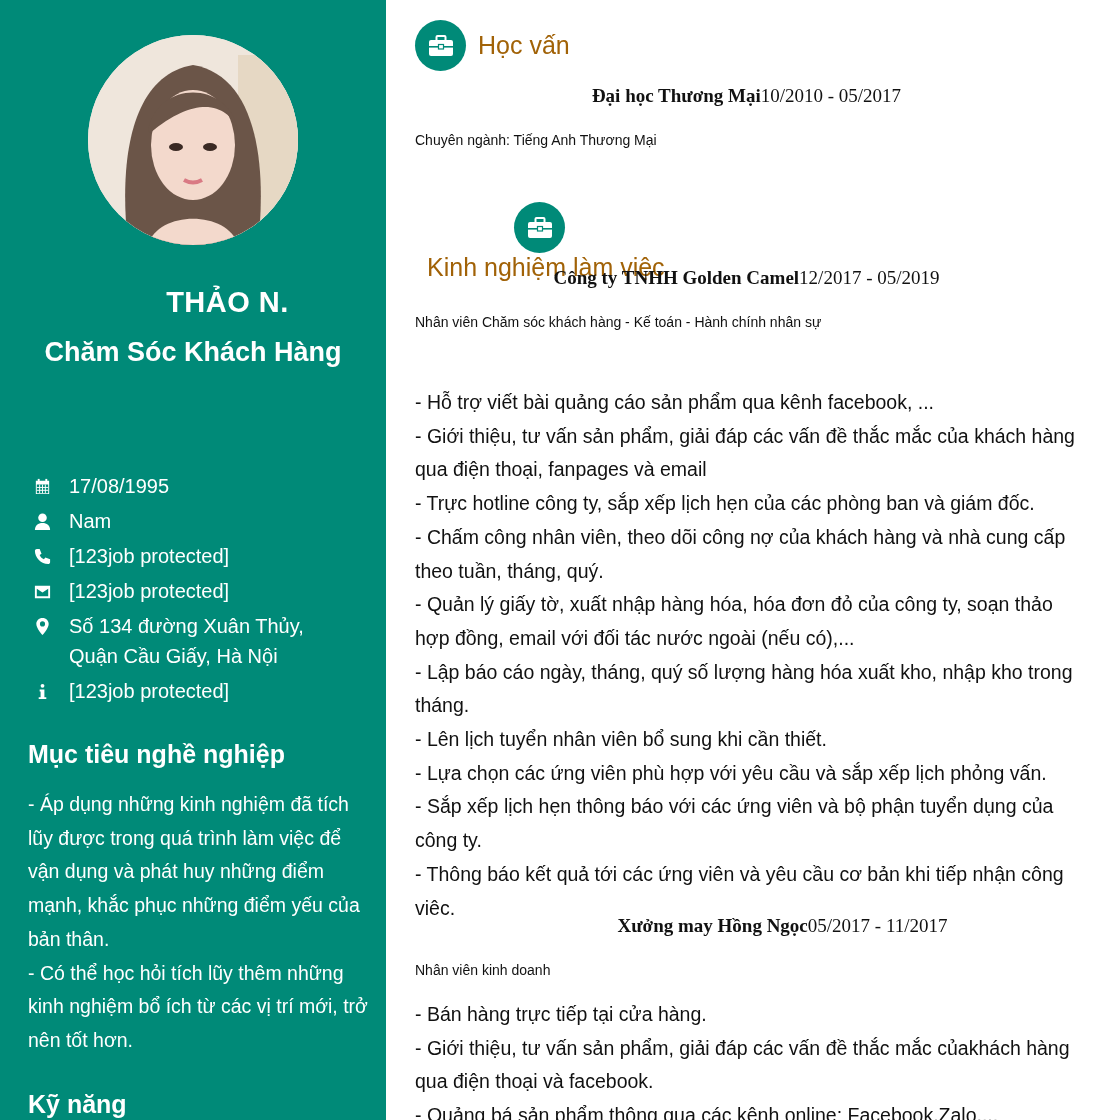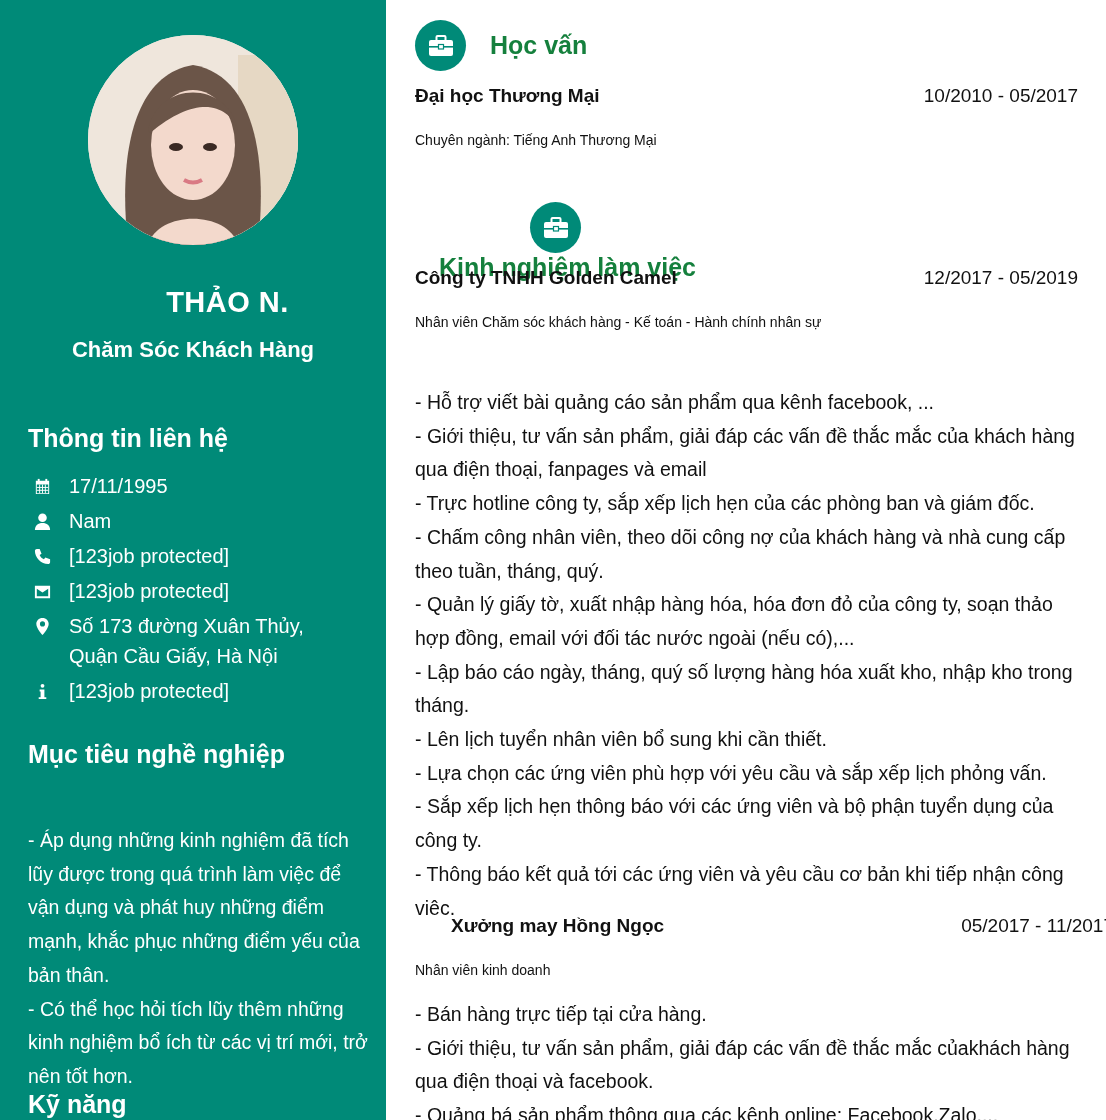--- a/index.html
+++ b/index.html
@@ -14,48 +14,49 @@
     position: absolute; left: 88px; top: 35px; width: 210px; height: 210px;
     border-radius: 50%; overflow: hidden; background: #f3ece6;
   }
   .avatar svg { width: 100%; height: 100%; display: block; }
   .name {
     position: absolute; left: 0; width: 455px; top: 286px; text-align: center;
     font-size: 29px; font-weight: bold; letter-spacing: 0.5px;
   }
   .role {
     position: absolute; left: 0; width: 386px; top: 337px; text-align: center;
-    font-size: 22px; font-weight: bold;
+    font-size: 27px; font-weight: bold;
   }
   .sb-heading {
     position: absolute; left: 28px; font-size: 25px; font-weight: bold;
   }
   .contact-list { position: absolute; left: 33px; top: 472px; width: 340px; }
   .contact-item { display: flex; align-items: flex-start; font-size: 20px; line-height: 29.5px; margin-bottom: 5.5px; }
   .contact-item .ic { width: 24px; height: 29.5px; display: flex; align-items: center; justify-content: flex-start; margin-right: 12px; flex-shrink: 0; }
   .contact-item .ic svg { width: 19px; height: 19px; fill: #ffffff; }
   .contact-text { white-space: pre-line; }
 
   .objective {
     position: absolute; left: 28px; top: 788px; width: 340px;
-    font-size: 19.5px; line-height: 33.7px; white-space: pre-line; margin-top: 36px;
+    font-size: 19.5px; line-height: 33.7px; white-space: pre-line;
   }
 
   .main { position: absolute; left: 386px; top: 0; width: 720px; height: 1120px; color: #111; }
   .sec-head { position: absolute; left: 29px; display: flex; align-items: center; }
   .sec-icon {
     width: 51px; height: 51px; border-radius: 50%; background: #008a78;
     display: flex; align-items: center; justify-content: center;
   }
   .sec-icon svg { width: 26px; height: 22px; }
-  .sec-title { margin-left: 24px; font-size: 25px; font-weight: bold; color: #15803d; }
+  .sec-title { margin-left: 12px; font-size: 25px; font-weight: normal; color: #a16207; }
 
   .entry-head {
-    position: absolute; left: 29px; width: 663px; display: flex; justify-content: space-between;
+    position: absolute; left: 29px; width: 663px; display: flex; justify-content: center;
     font-size: 19px;
+    font-family: Liberation Serif, serif;
   }
   .entry-org { font-weight: bold; }
   .entry-date { font-weight: normal; }
   .entry-text { position: absolute; left: 29px; width: 670px; font-size: 14px; }
   .bullets { position: absolute; left: 29px; width: 670px; font-size: 19.5px; line-height: 33.7px; white-space: pre-line; }
 </style>
 </head>
 <body>
 
 <aside class="sidebar">
@@ -68,32 +69,31 @@
       <path d="M60 95 C70 45 140 45 150 95 C140 70 110 58 62 98 Z" fill="#6b5548"></path>
       <ellipse cx="88" cy="112" rx="7" ry="4" fill="#3a2a24"></ellipse>
       <ellipse cx="122" cy="112" rx="7" ry="4" fill="#3a2a24"></ellipse>
       <path d="M96 145 Q105 150 114 145" stroke="#d97a84" stroke-width="4" fill="none"></path>
       <path d="M60 210 C70 175 140 175 150 210 Z" fill="#f3d9cc"></path>
     </svg>
   </div>
   <div class="name">THẢO N.</div>
   <div class="role">Chăm Sóc Khách Hàng</div>
 
-  <div class="sb-heading" style="top:424px;">Thông tin liên hệ</div>
   <div class="contact-list">
     <div class="contact-item">
       <span class="ic">
         <svg viewBox="0 0 20 20">
             <path d="M3 4h14v14H3z M4 8v9h12V8z" fill-rule="evenodd"></path>
             <rect x="5" y="2" width="2" height="4"></rect>
             <rect x="13" y="2" width="2" height="4"></rect>
             <path d="M7 8v9 M10 8v9 M13 8v9 M4 11h12 M4 14h12" stroke="#fff" stroke-width="1"></path>
           </svg>
       </span>
-      <span class="contact-text">17/11/1995</span>
+      <span class="contact-text">17/08/1995</span>
     </div>
     <div class="contact-item">
       <span class="ic">
         <svg viewBox="0 0 20 20">
             <circle cx="10" cy="6" r="4.5"></circle>
             <path d="M2 19c0-5 3.5-7.5 8-7.5s8 2.5 8 7.5z"></path>
           </svg>
       </span>
       <span class="contact-text">Nam</span>
     </div>
@@ -112,21 +112,21 @@
           </svg>
       </span>
       <span class="contact-text">[123job protected]</span>
     </div>
     <div class="contact-item">
       <span class="ic">
         <svg viewBox="0 0 20 20">
             <path d="M10 1c-3.9 0-6.5 2.8-6.5 6.3C3.5 12 10 19 10 19s6.5-7 6.5-11.7C16.5 3.8 13.9 1 10 1zm0 9a2.7 2.7 0 1 1 0-5.4 2.7 2.7 0 0 1 0 5.4z"></path>
           </svg>
       </span>
-      <span class="contact-text">Số 173 đường Xuân Thủy,
+      <span class="contact-text">Số 134 đường Xuân Thủy,
 Quận Cầu Giấy, Hà Nội</span>
     </div>
     <div class="contact-item">
       <span class="ic">
         <svg viewBox="0 0 20 20">
             <circle cx="10" cy="4" r="2"></circle>
             <path d="M7 8h5v8h2v2H6v-2h2v-6H7z"></path>
           </svg>
       </span>
       <span class="contact-text">[123job protected]</span>

